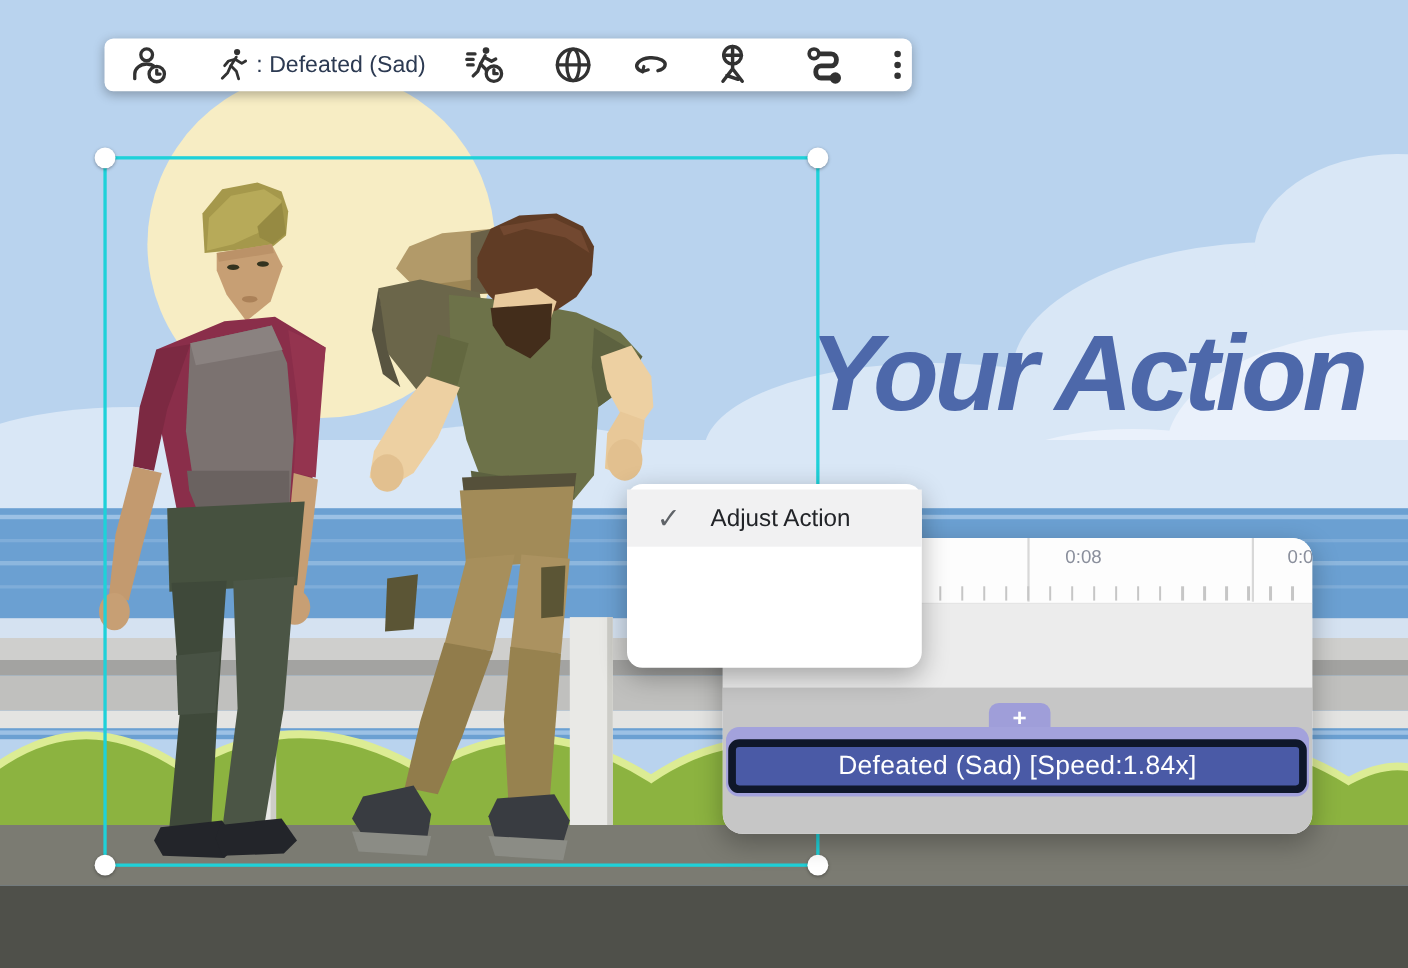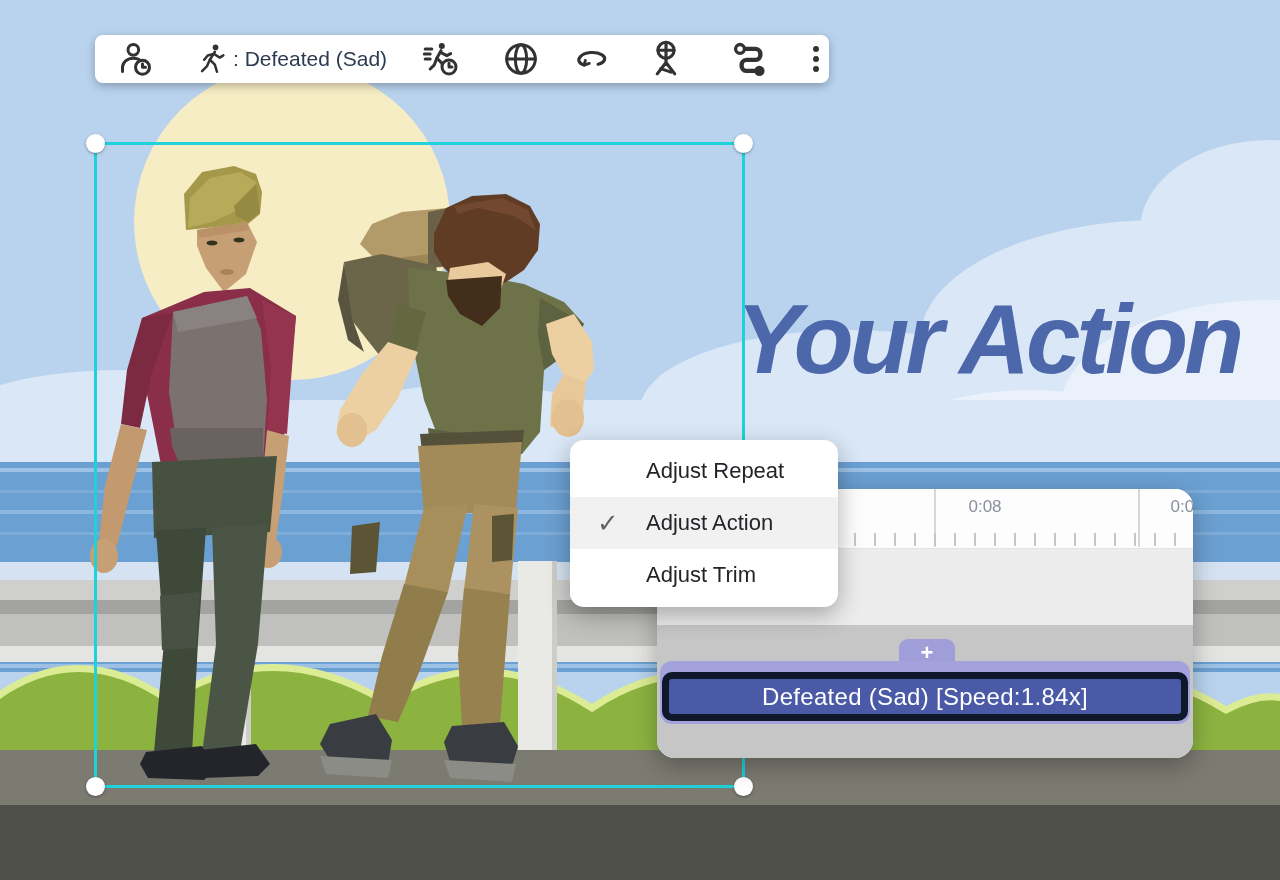--- a/index.html
+++ b/index.html
@@ -262,27 +262,19 @@
     <div class="abs" id="lane"></div>
     <div class="abs" id="strip"></div>
     <div class="abs" id="plus-tab">+</div>
     <div class="abs" id="clip-bar"></div>
     <div class="abs" id="clip">
       <span>Defeated (Sad) [Speed:1.84x]</span>
     </div>
   </div>
 
   <div class="abs" id="context-menu">
-    <div class="menu-row">
-      <span class="menu-check"></span>
-      <span>Adjust Repeat</span>
-    </div>
     <div class="menu-row checked">
       <span class="menu-check">✓</span>
       <span>Adjust Action</span>
     </div>
-    <div class="menu-row">
-      <span class="menu-check"></span>
-      <span>Adjust Trim</span>
-    </div>
   </div>
 
 </div>
 
 </body></html>

